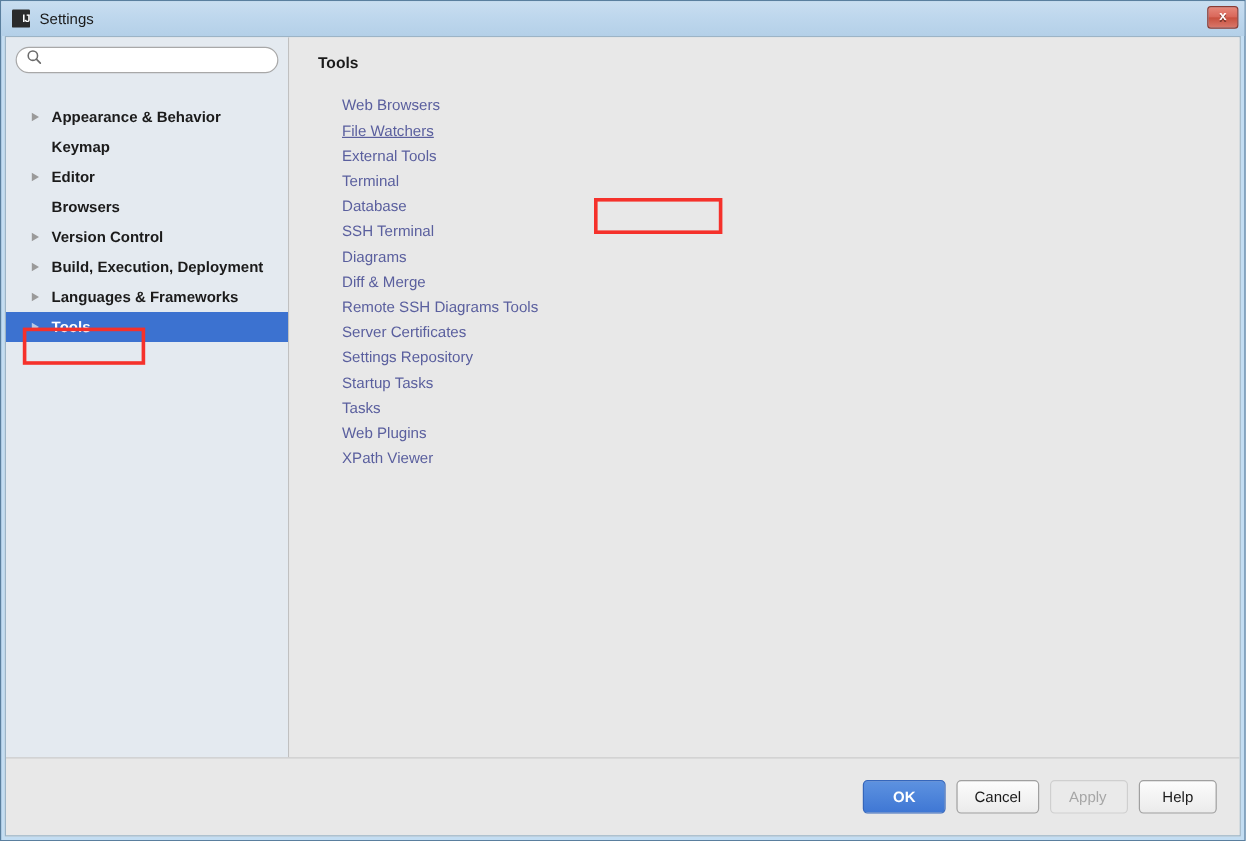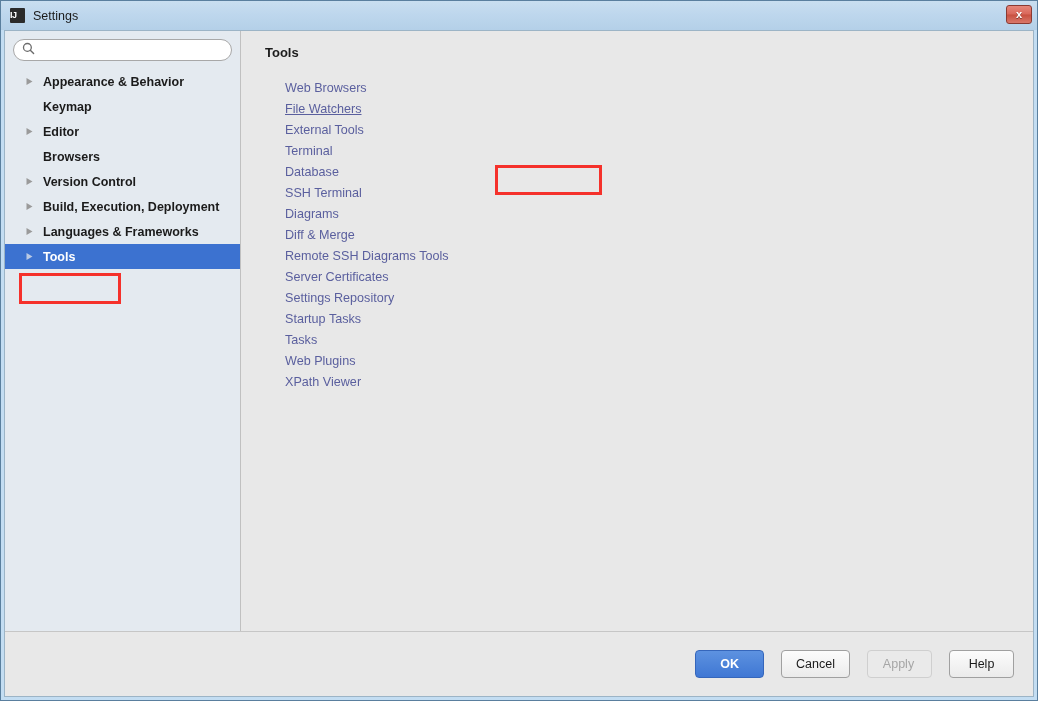--- a/index.html
+++ b/index.html
@@ -38,21 +38,21 @@
     position: relative;
   }
   .ij-icon {
     width: 15px; height: 15px;
     background: #2b2b2b;
     border-radius: 1px;
     color: #ffffff;
     font-size: 9px;
     font-weight: bold;
     line-height: 15px;
-    text-align: left;
+    text-align: right;
     letter-spacing: -0.5px;
     font-family: "Liberation Sans", sans-serif;
     flex: 0 0 auto;
   }
   .title-text {
     margin-left: 8px;
     font-size: 12.5px;
     color: #1b1b1b;
     font-family: "Liberation Sans", sans-serif;
   }
@@ -93,20 +93,21 @@
 
   
   .sidebar {
     width: 235px;
     flex: 0 0 235px;
     background: #e4eaf0;
     border-right: 1px solid #c0c0c0;
     display: flex;
     flex-direction: column;
     position: relative;
+    gap: 16px;
   }
   .search-wrap {
     padding: 8px 8px 0 8px;
   }
   .search-box {
     height: 22px;
     box-sizing: border-box;
     background: #ffffff;
     border: 1px solid #a8a8a8;
     border-radius: 11px;
@@ -223,21 +224,21 @@
 
   
   .footer {
     flex: 0 0 64px;
     background: #e8e8e8;
     border-top: 1px solid #c6c6c6;
     display: flex;
     align-items: center;
     justify-content: flex-end;
     padding-right: 19px;
-    gap: 17px;
+    gap: 9px;
   }
   .btn {
     min-width: 65px;
     height: 28px;
     box-sizing: border-box;
     padding: 0 14px;
     font-family: "Liberation Sans", sans-serif;
     font-size: 12.5px;
     border-radius: 4px;
     cursor: pointer;

